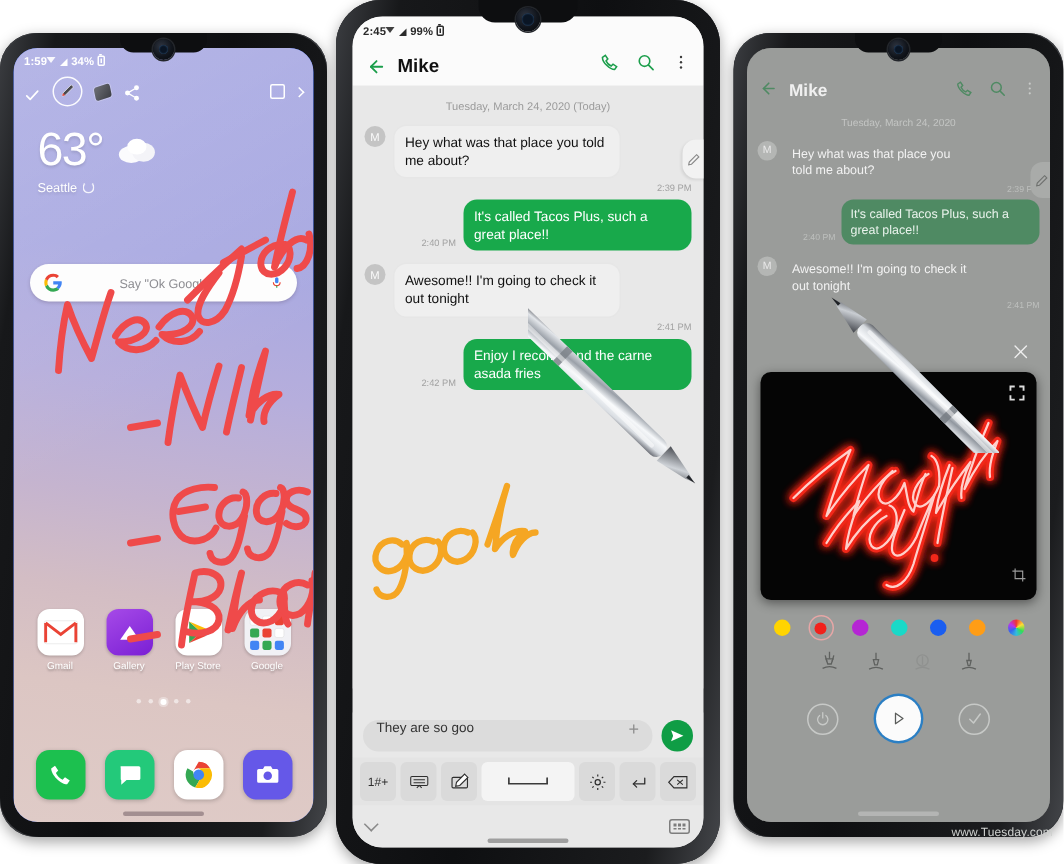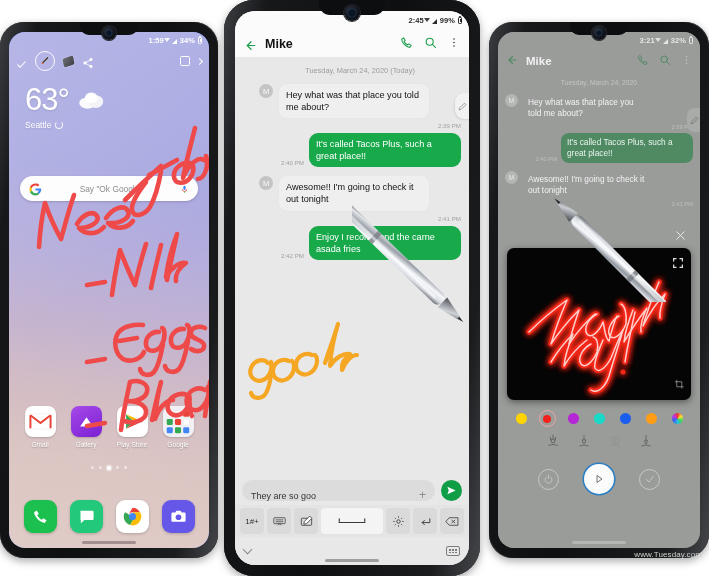--- a/index.html
+++ b/index.html
@@ -43,21 +43,21 @@
   }
   .cam::after{
     content:""; position:absolute; inset:28%;
     border-radius:50%; background:#0a1524;
     box-shadow: 0 0 1px #3c6a9a inset;
   }
 
   
   .sbar {
     position:absolute; top:0; left:0; right:0;
-    display:flex; align-items:center; justify-content:flex-end;
+    display:flex; align-items:center; justify-content:flex-start;
     z-index: 30;
     padding: 0 7px;
     font-size: 7.5px; font-weight: 600;
     letter-spacing: .1px;
   }
   .sbar .right { display:flex; align-items:center; gap:2.5px; }
   .wifi {
     width:0;height:0;
     border-left:3.2px solid transparent; border-right:3.2px solid transparent;
     border-top:4.6px solid currentColor; opacity:.9;
@@ -194,21 +194,21 @@
 
   .chat-hdr{
     position:absolute; top:19px;left:0;right:0;height:27px;background:#fbfbfb;
     display:flex;align-items:center;padding:0 9px;gap:9px; z-index:14;
   }
   .back-arrow{ width:12px;height:12px; }
   .chat-name{ font-size:12.5px;font-weight:700;color:#111; }
   .hdr-acts{ margin-left:auto;display:flex;align-items:center;gap:11px;}
   .chat-body{
     position:absolute;top:46px;left:0;right:0;bottom:106px;
-    background:#e8e8e8; padding: 6px 8px 0 24px; overflow:hidden;
+    background:#e8e8e8; padding: 6px 8px 0 8px; overflow:hidden;
   }
   .datesep{ text-align:center;font-size:7.4px;color:#9b9b9b;margin:3px 0 8px; }
   .msgrow{ display:flex;align-items:flex-start;margin-bottom:8px;gap:5px; }
   .msgrow.out{ justify-content:flex-end; }
   .avatar{
     width:14px;height:14px;border-radius:50%;background:#c4c4c4;color:#fafafa;
     font-size:7.5px;display:flex;align-items:center;justify-content:center;flex:0 0 auto;
     margin-top:1px;
   }
   .bub{
@@ -224,21 +224,21 @@
     box-shadow:-1px 1px 2px rgba(0,0,0,.09);
     display:flex;align-items:center;justify-content:center;
   }
 
   .inputbar{
     position:absolute;left:0;right:0;bottom:60px;height:30px;background:#e8e8e8;
     display:flex;align-items:center;padding:0 7px;gap:6px;z-index:14;
   }
   .inputfield{
     flex:1;height:21px;background:#dcdcdc;border-radius:11px;
-    display:flex;align-items:flex-end;padding:0 9px;
+    display:flex;align-items:flex-start;padding:0 9px;
     font-size:9px;color:#333;
   }
   .plus-ico{ margin-left:auto;color:#8d8d8d;font-size:12px;line-height:1;}
   .sendbtn{
     width:21px;height:21px;border-radius:50%;background:#0f9d45;
     display:flex;align-items:center;justify-content:center;flex:0 0 auto;
   }
   .kbrow{
     position:absolute;left:0;right:0;bottom:28px;height:32px;
     background:#e4e4e4; display:flex;align-items:center;gap:3px;padding:3px 5px;
@@ -794,29 +794,20 @@
           </div>
         </div>
 
         <div class="dc-tab">
           <svg viewBox="0 0 24 24" width="9" height="9" fill="none" stroke="#6f716f" stroke-width="2">
             <path d="M17 3 L21 7 L8 20 L3 21 L4 16 Z"></path>
           </svg>
         </div>
       </div>
 
-      <div class="sbar">
-        <span>3:21</span>
-        <span class="right">
-          <span class="wifi"></span>
-          <span class="sig"></span>
-          <span>32%</span>
-          <span class="batt"></span>
-        </span>
-      </div>
 
       <span class="memo-close">
         <svg viewBox="0 0 24 24" width="13" height="13" fill="none" stroke="#ededed" stroke-width="1.7" stroke-linecap="round">
             <line x1="5" y1="5" x2="19" y2="19"></line>
             <line x1="19" y1="5" x2="5" y2="19"></line>
           </svg>
       </span>
 
       <div class="memo-panel">
         <span class="expand-ico">

